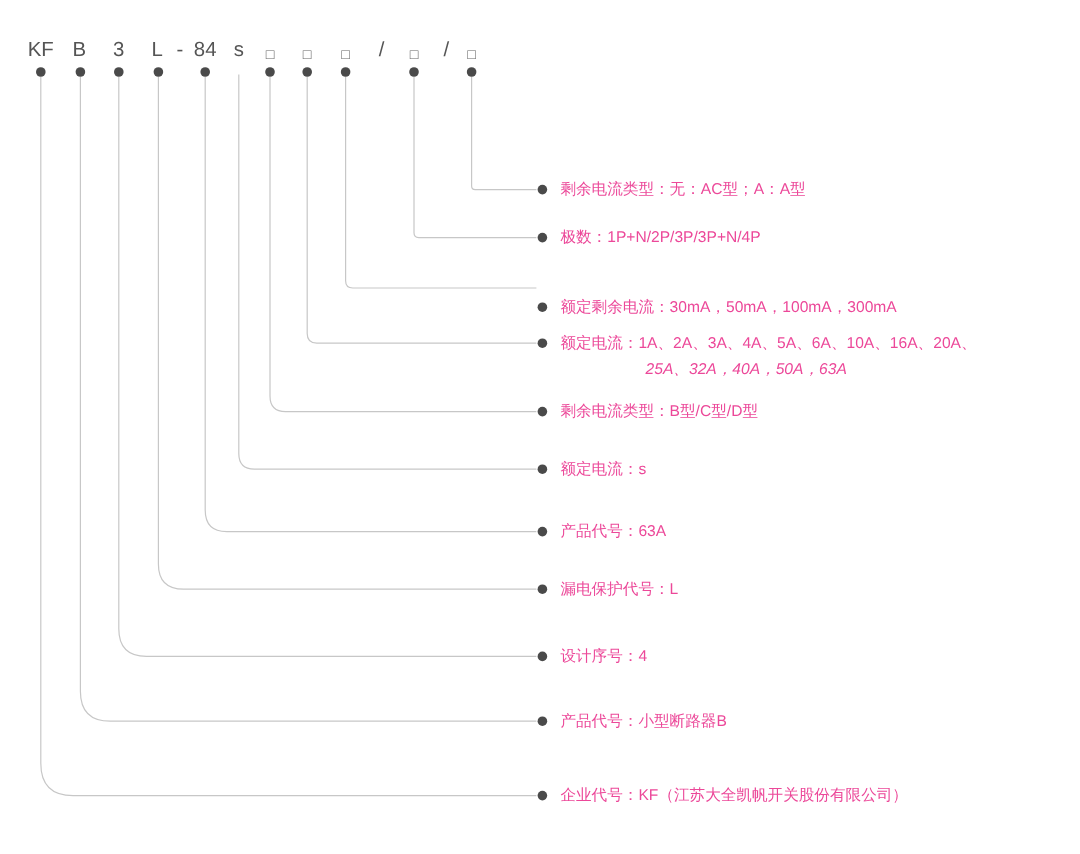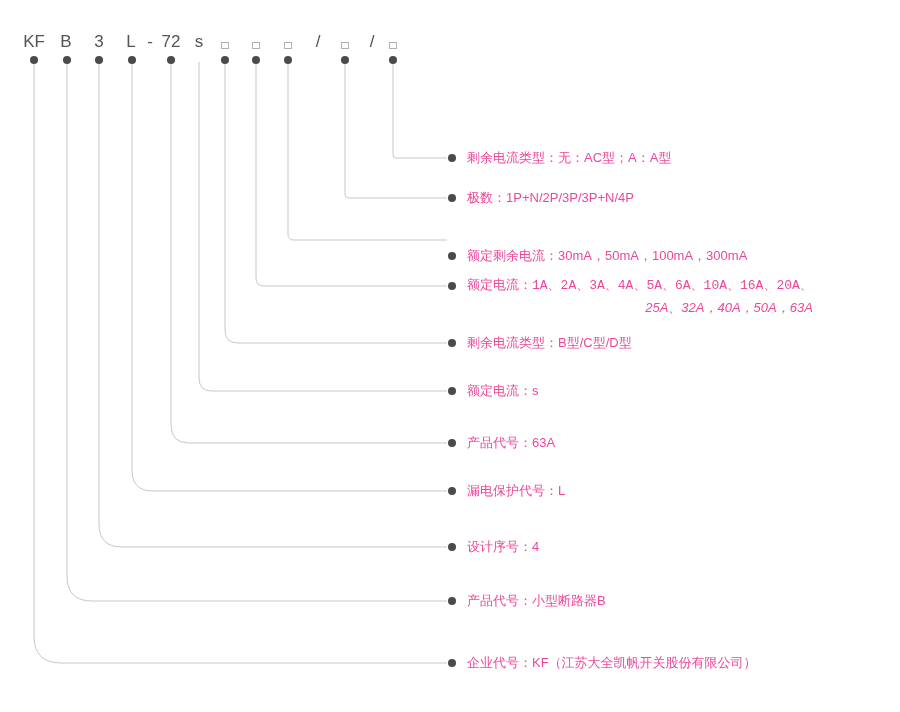--- a/index.html
+++ b/index.html
@@ -7,21 +7,20 @@
     padding: 0;
     background: #ffffff;
     font-family: "Liberation Sans", "DejaVu Sans", sans-serif;
   }
   .canvas {
     position: relative;
     width: 900px;
     height: 712px;
     background: #ffffff;
     overflow: hidden;
-    text-align: right;
   }
   .connectors {
     position: absolute;
     left: 0;
     top: 0;
     pointer-events: none;
   }
   
   .seg {
     position: absolute;
@@ -60,21 +59,20 @@
     line-height: 22px;
     color: #ec4899;
   }
   .ltext .l2 {
     display: block;
     padding-left: 71px;
     font-style: italic;
   }
   .ltext .l1 {
     display: block;
-    font-family: Liberation Mono, monospace;
   }
 </style>
 </head>
 <body>
 
 <div class="canvas">
 
   <svg class="connectors" width="900" height="712" viewBox="0 0 900 712">
     <g stroke="#c7c7c7" stroke-width="1" fill="none">
       <path d="M393 64 V155 Q393 158 396 158 H447"></path>
@@ -101,21 +99,21 @@
       <circle cx="345" cy="60" r="4"></circle>
       <circle cx="393" cy="60" r="4"></circle>
     </g>
   </svg>
 
   <span class="seg" style="left:34px">KF</span>
   <span class="seg" style="left:66px">B</span>
   <span class="seg" style="left:99px">3</span>
   <span class="seg" style="left:131px">L</span>
   <span class="seg" style="left:150px">-</span>
-  <span class="seg" style="left:171px">72</span>
+  <span class="seg" style="left:171px">84</span>
   <span class="seg" style="left:199px">s</span>
   <span class="seg sq" style="left:225px">□</span>
   <span class="seg sq" style="left:256px">□</span>
   <span class="seg sq" style="left:288px">□</span>
   <span class="seg" style="left:318px">/</span>
   <span class="seg sq" style="left:345px">□</span>
   <span class="seg" style="left:372px">/</span>
   <span class="seg sq" style="left:393px">□</span>
 
   <div class="lrow" style="top:147px">

